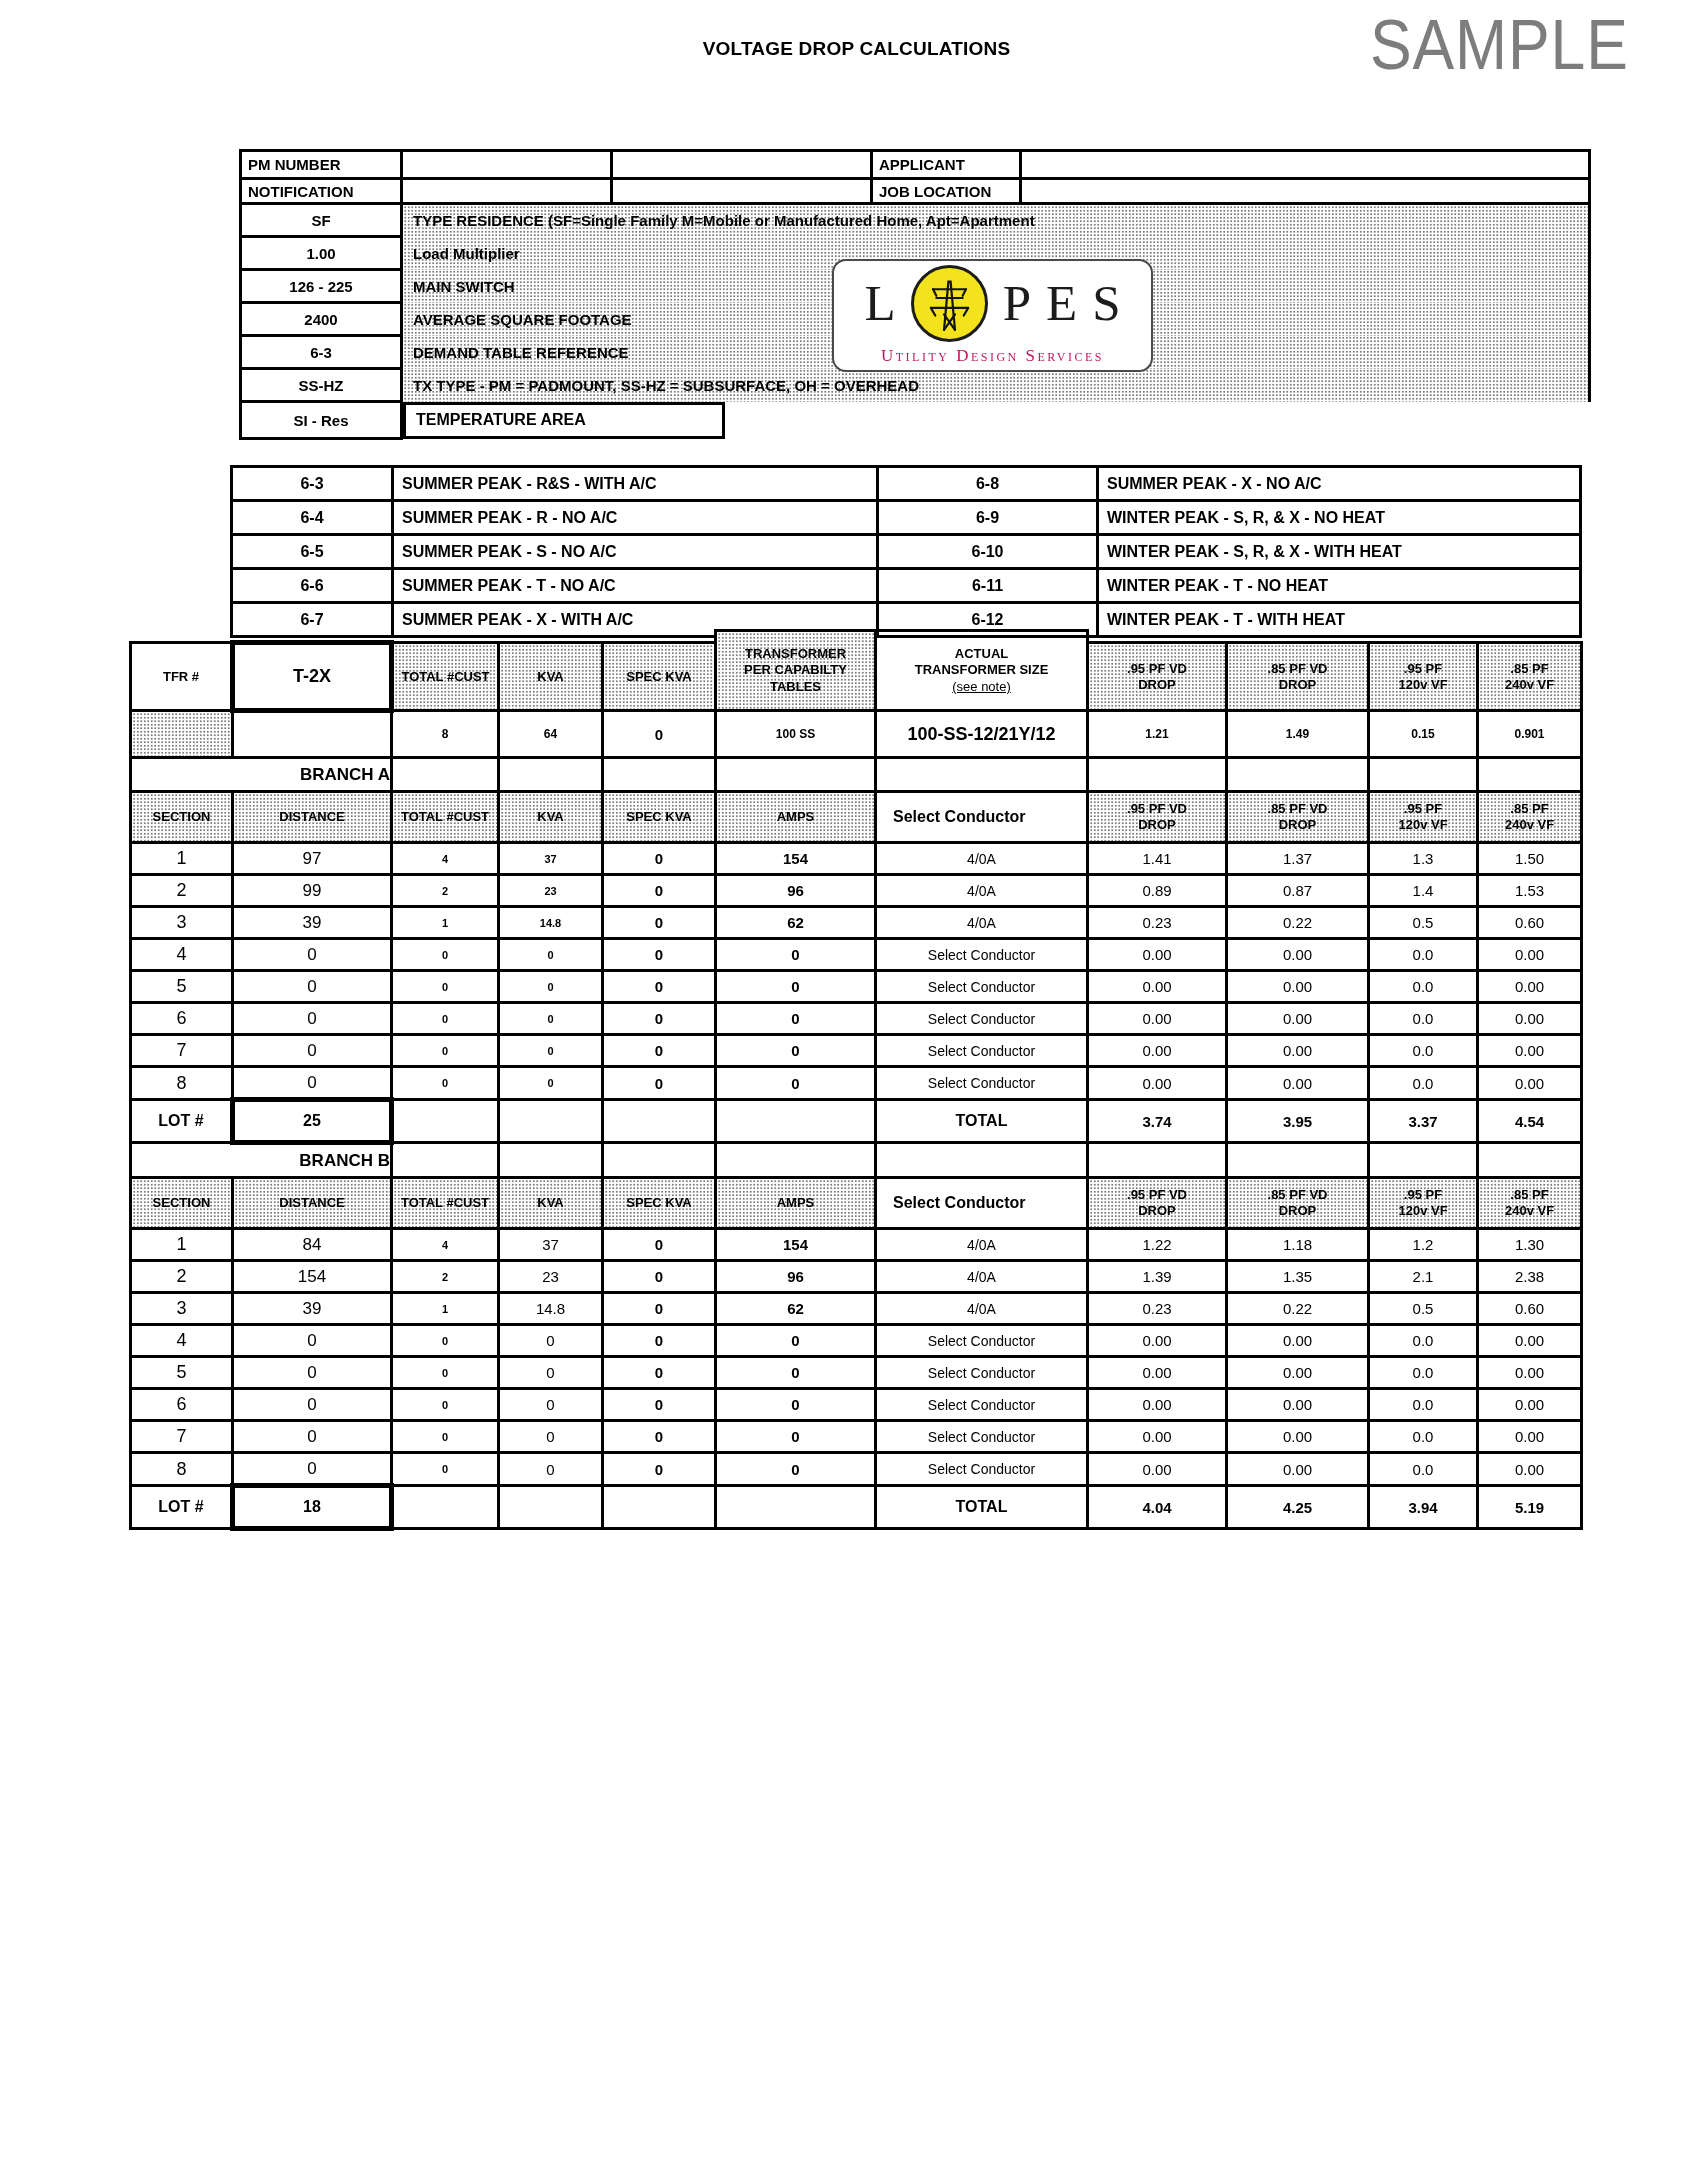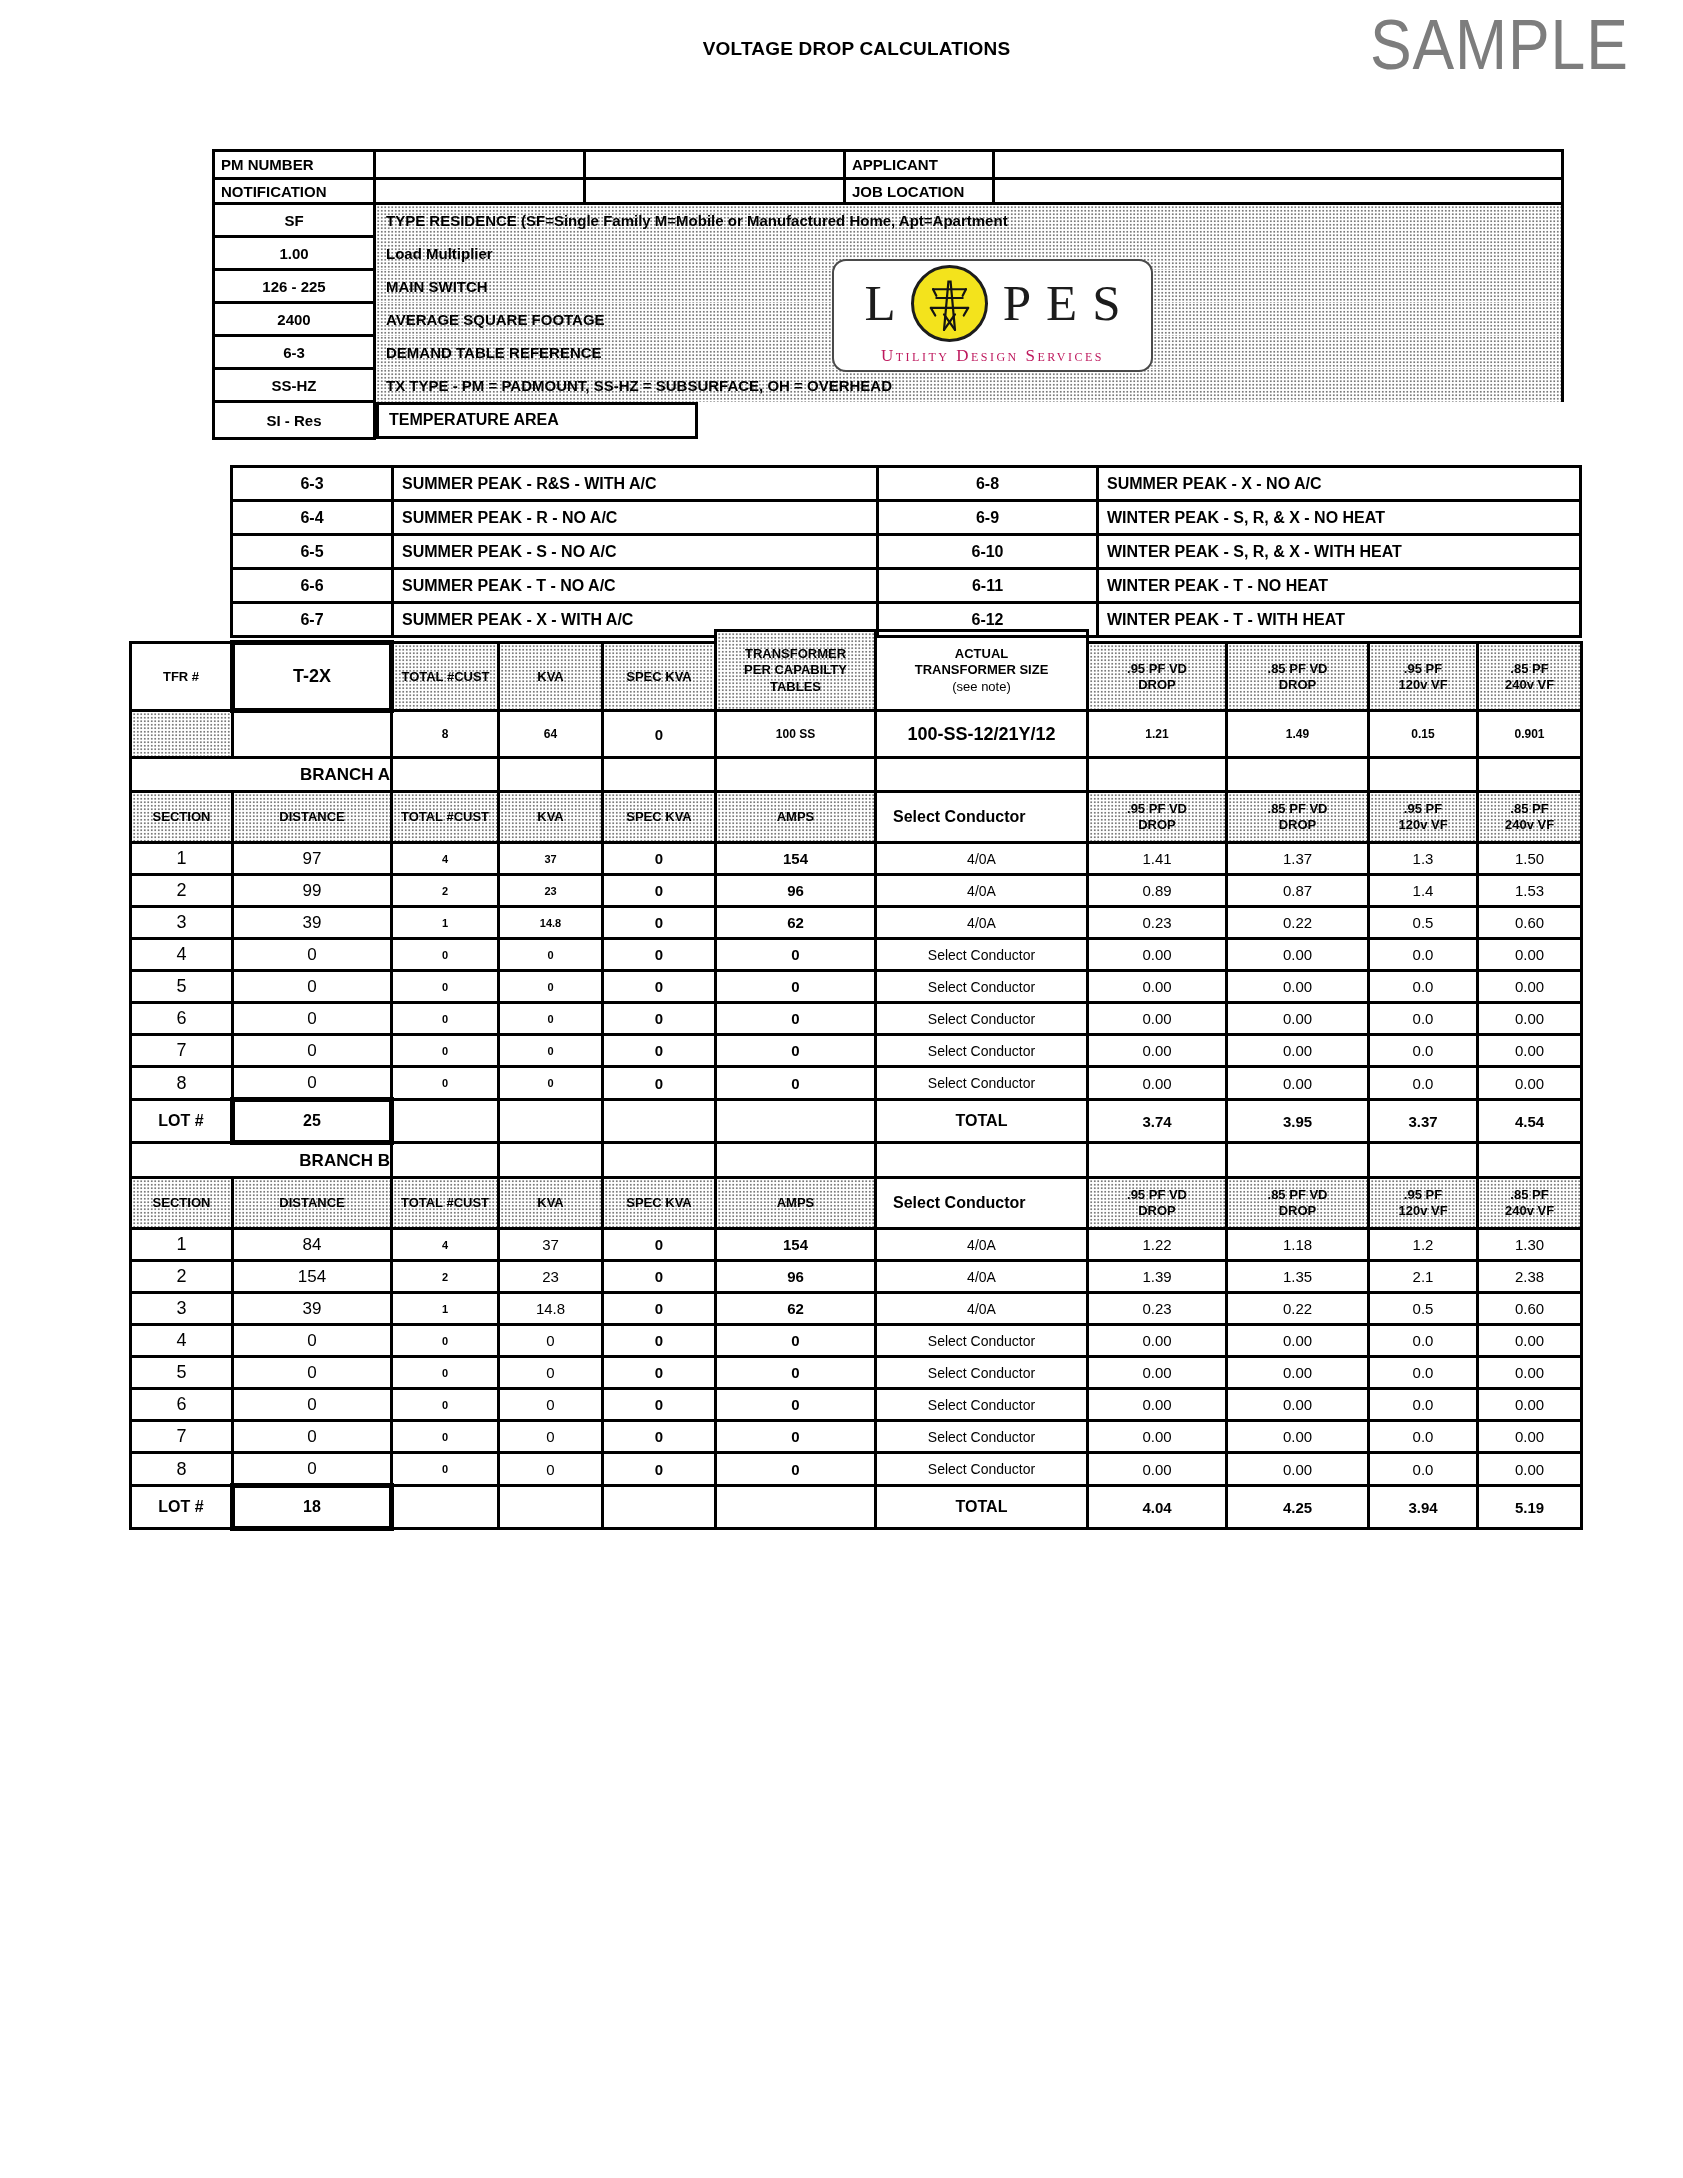--- a/index.html
+++ b/index.html
@@ -15,21 +15,21 @@
   
   table{border-collapse:collapse;table-layout:fixed;}
   td,th{border:3px solid #000;padding:0;text-align:center;vertical-align:middle;
         overflow:hidden;font-weight:400;}
   .nb{border:none;}
   .hatch{background-color:#fff;
          background-image:radial-gradient(#7a7a7a 0.9px, transparent 1px);
          background-size:3.5px 3.5px;}
 
   
-  #top-form{position:absolute;left:212px;top:149px;width:1349px;}
+  #top-form{position:absolute;left:239px;top:149px;width:1349px;}
   #top-form td{font-size:15px;}
   .r1{height:28px;} .r2{height:25px;}
   .frm-label{font-weight:700;text-align:left;padding-left:6px;}
   .spec-row{height:33px;}
   .spec-val{font-weight:700;font-size:16px;}
   .desc{font-weight:700;font-size:16px;text-align:left;padding-left:10px;
         border-top:none;border-bottom:none;}
   .desc-last{border-bottom:3px solid #000;}
   .temp-row{height:37px;}
   .temp-wrap{border:none;text-align:left;}
@@ -45,21 +45,21 @@
   #main-table{position:absolute;left:129px;top:629px;width:1450px;}
   .sp{height:12px;}
   .txh{height:68px;}
   .txh td{font-weight:700;font-size:13px;line-height:1.2;}
   .hd3{font-weight:700;font-size:13px;line-height:1.25;padding:0 16px;}
   .tfr-id{border-width:5px;font-size:18px !important;}
   .pfh{padding:0 24px;}
   .txd{height:47px;}
   .txd td{font-weight:700;}
   .fs12{font-size:12px;} .fs15{font-size:15px;} .fs18{font-size:18px;}
-  .note-line{font-weight:400;font-size:13px;}
+  .note-line{font-weight:400;font-size:13px;text-decoration:underline;}
 
   .branch-title-row td{height:31px;}
   .branch-name{font-weight:700;font-size:17px;text-align:right;}
   .bhead td{height:48px;font-weight:700;font-size:13px;line-height:1.2;}
   .cond-h{text-align:left !important;padding-left:16px !important;font-size:16px !important;}
   .drow td{height:29px;}
   .col-section{font-size:18px;}
   .col-distance{font-size:17px;}
   .col-cust{font-size:11px;font-weight:700;}
   .b0 .col-kva{font-size:11px;font-weight:700;}

